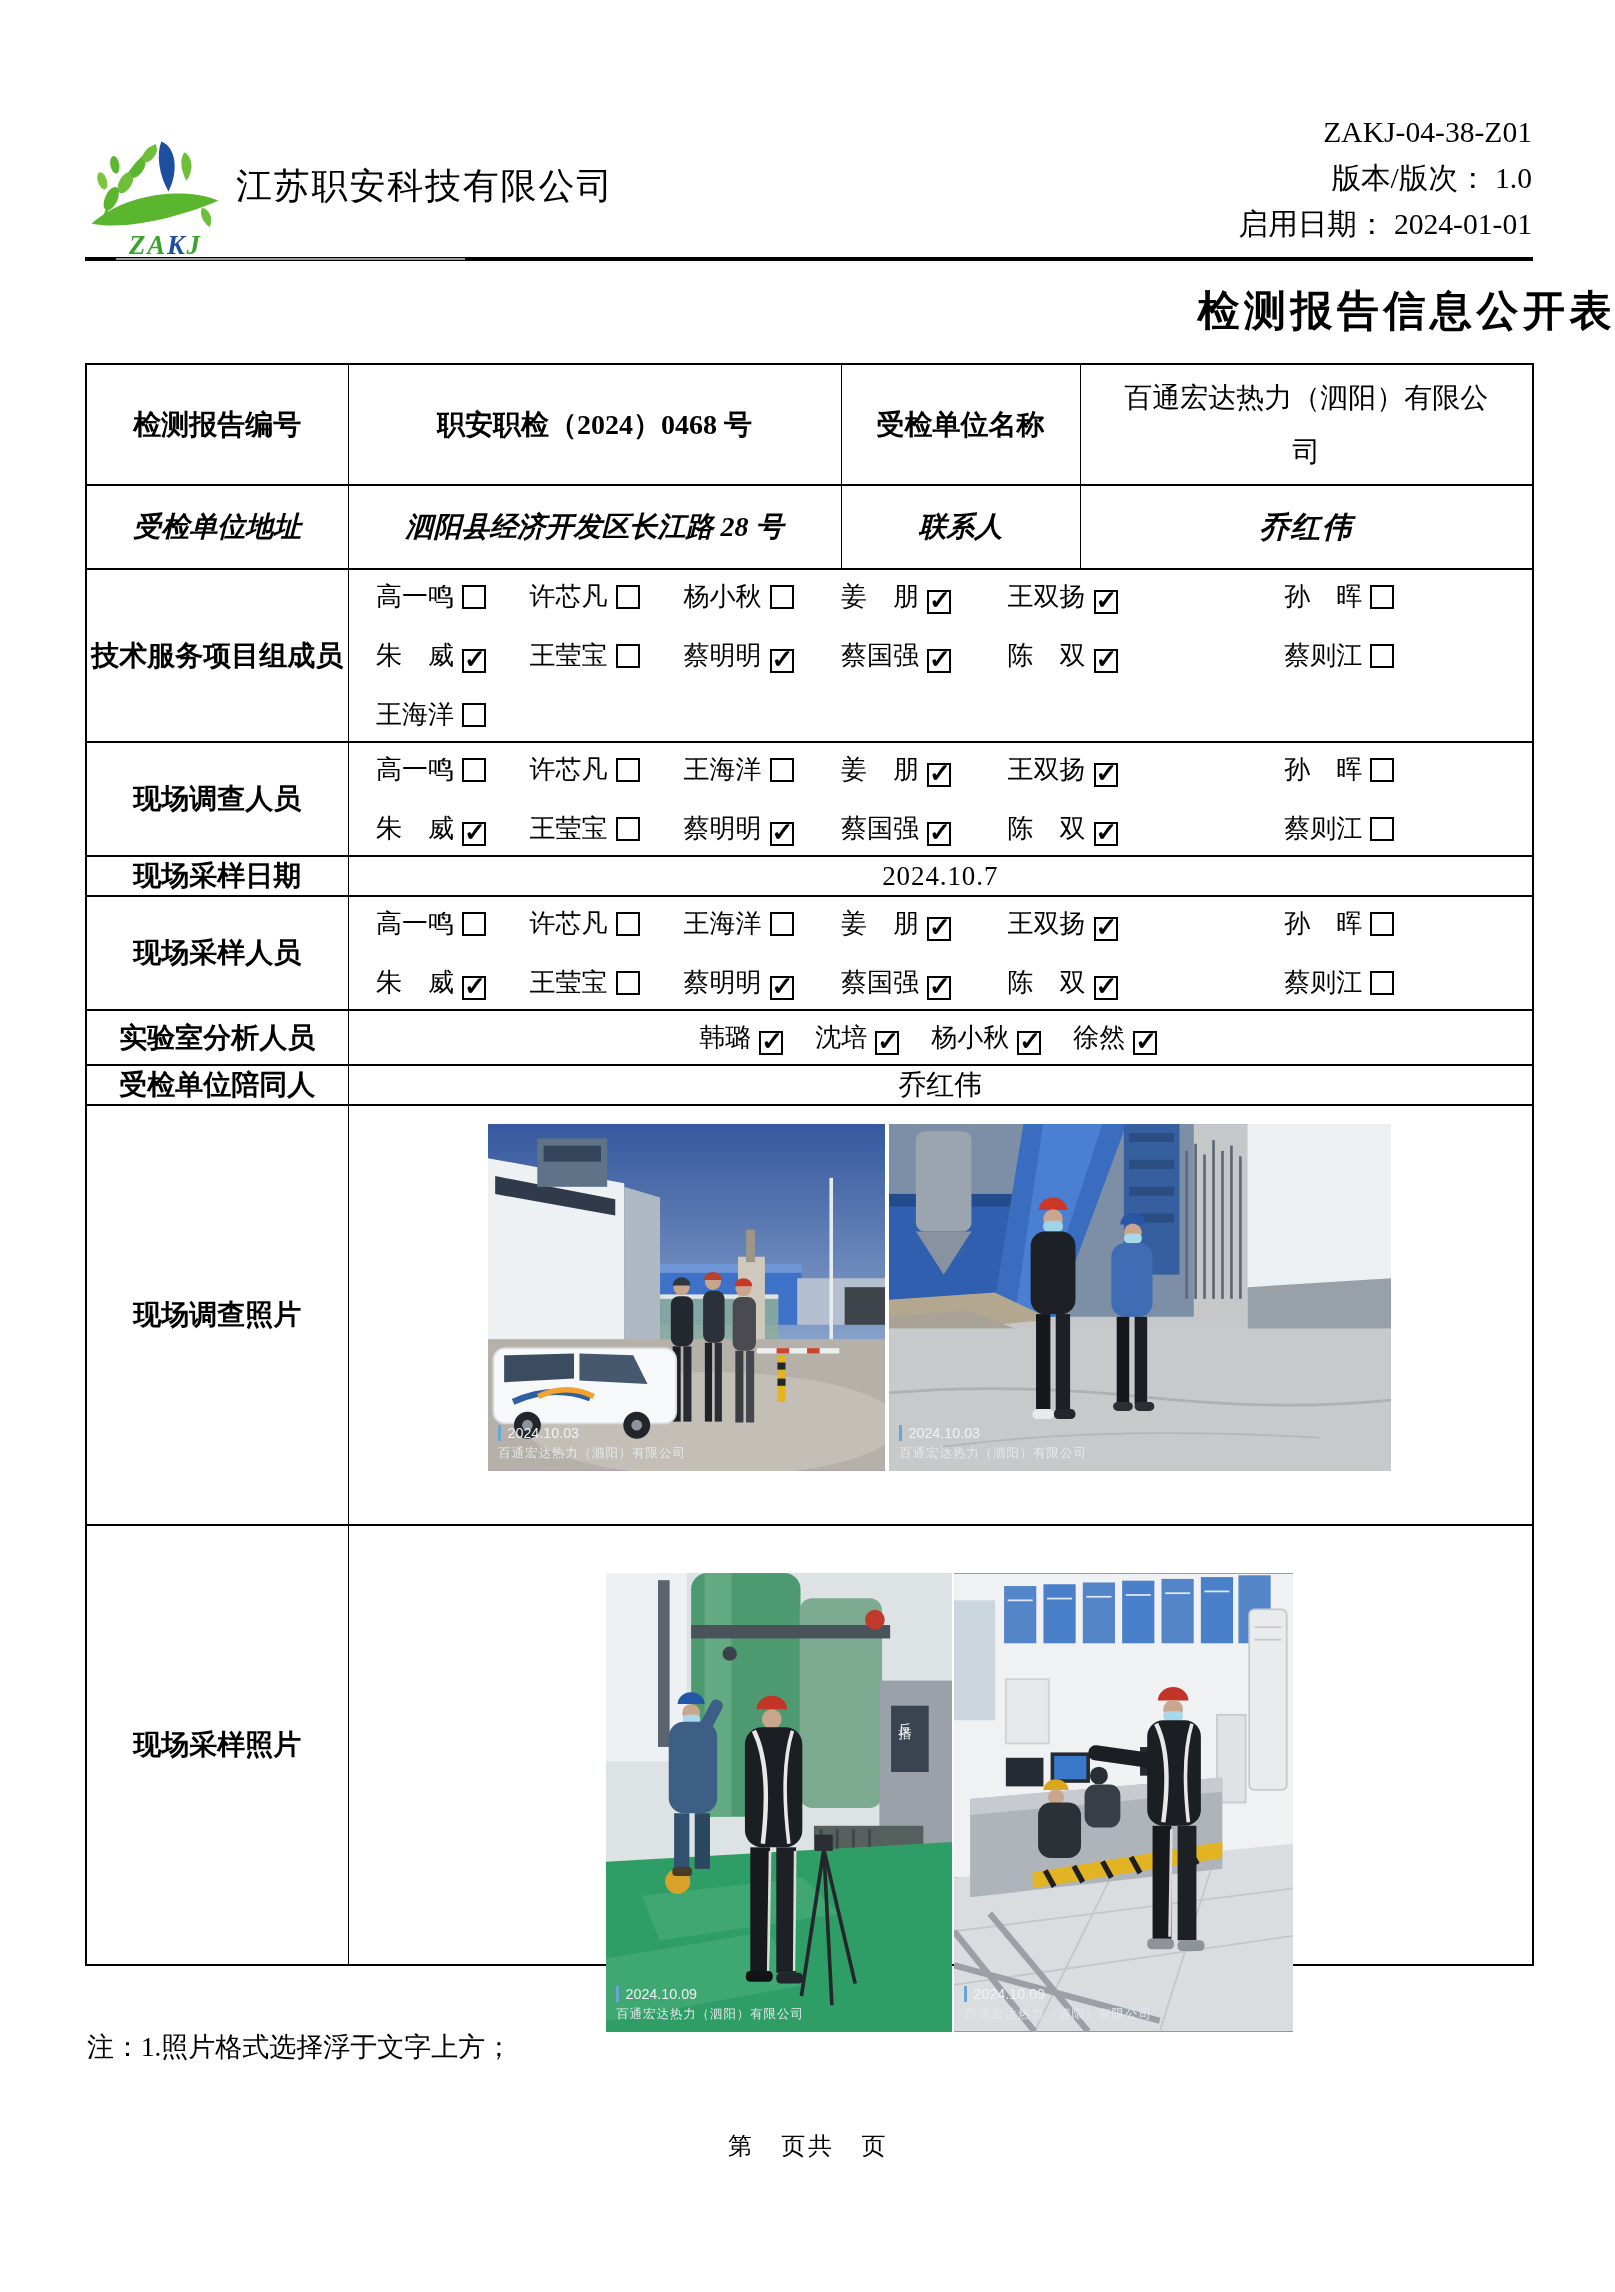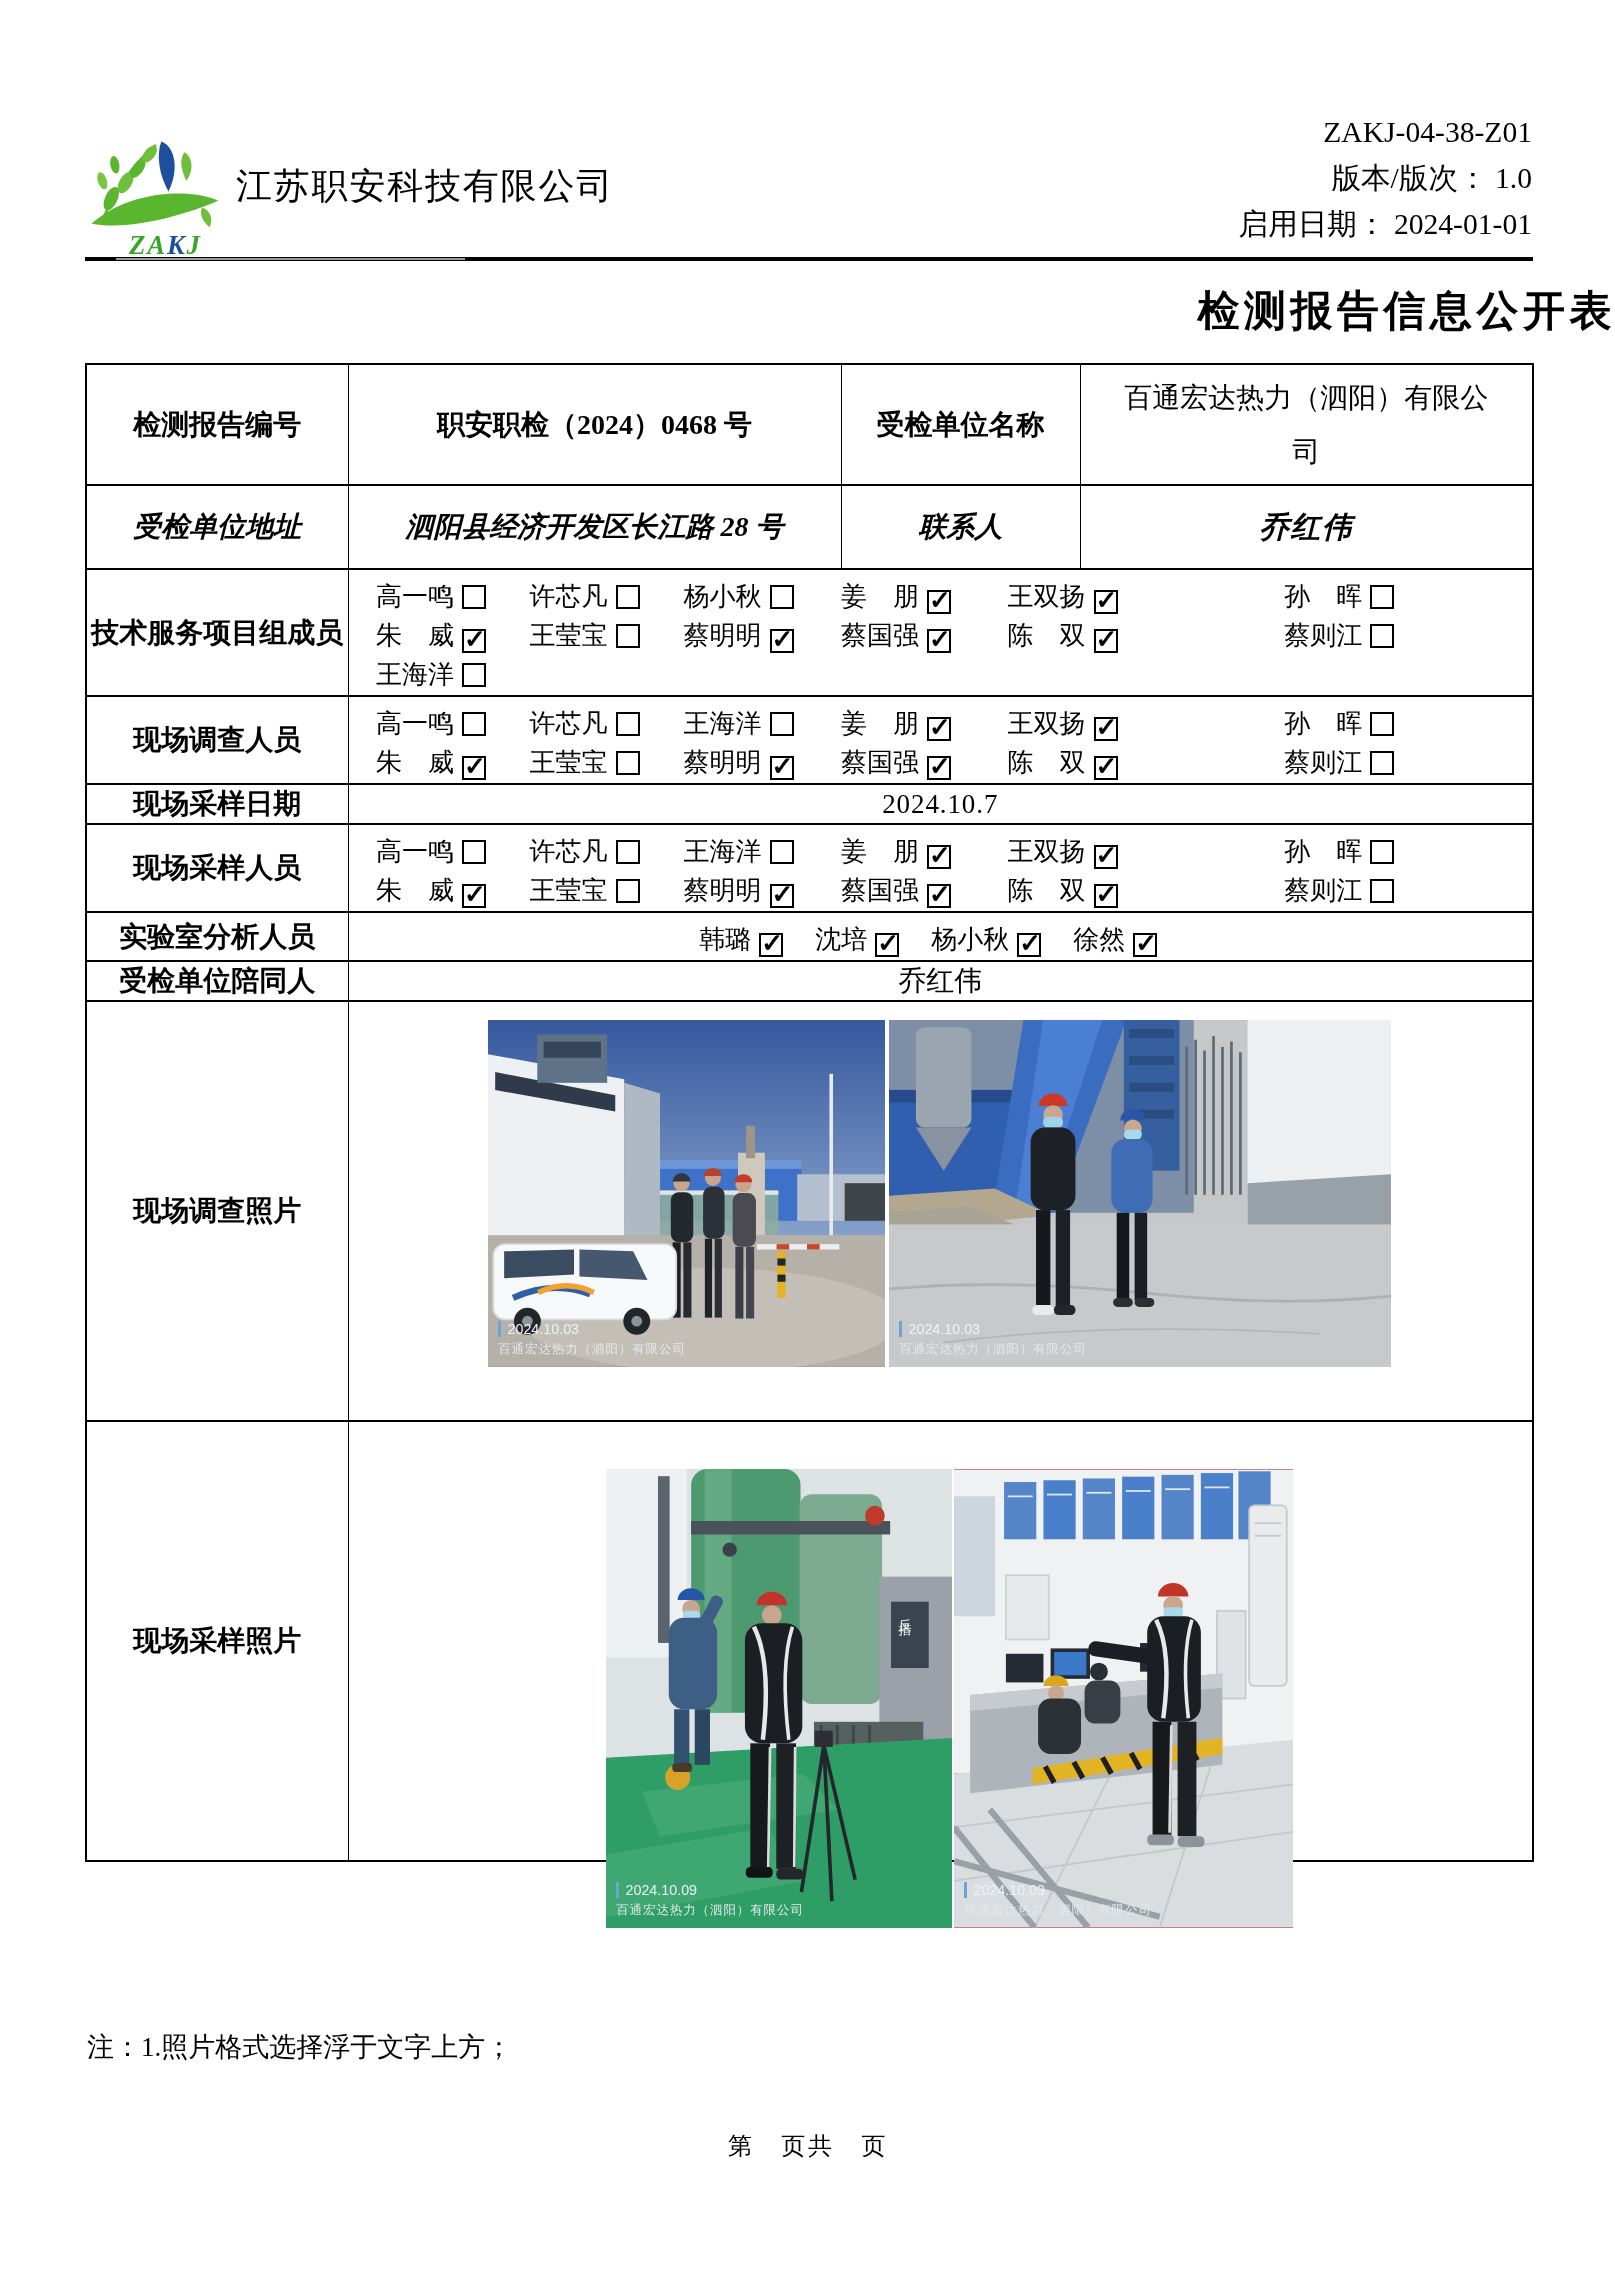--- a/index.html
+++ b/index.html
@@ -23,33 +23,33 @@
                  padding:0;vertical-align:middle;text-align:center;}
   .lbl{font-weight:bold;font-size:28px;line-height:38px;padding:0 14.3px;}
   .val-b{font-weight:bold;font-size:28px;}
   .val-big{font-weight:bold;font-size:29.6px;letter-spacing:1.8px;}
   .val-r{font-size:28px;}
   .date-val{font-size:27px;letter-spacing:0.9px;}
   .unit-name{font-size:28px;line-height:54px;max-width:387px;margin:0 auto;}
 
   
   .roster-td{text-align:left;}
-  .roster{display:flex;flex-direction:column;justify-content:center;gap:4px;padding:9px 0 3px 8px;}
+  .roster{display:flex;flex-direction:column;justify-content:center;gap:24px;padding:9px 0 9px 8px;}
   .roster-line{display:grid;grid-template-columns:149px 158px 150px 165px 168px auto;align-items:center;}
   .roster-cell{white-space:nowrap;}
   .member-name{font-size:26px;}
   .cb{display:inline-block;box-sizing:border-box;width:24px;height:24px;border:2.7px solid #000;
       margin-left:8px;vertical-align:-3.6px;font-size:26px;line-height:17px;font-weight:bold;
       text-align:center;background:#fff;overflow:visible;}
   .roster-compact .roster-line{display:block;}
   .roster-compact .roster-cell{display:inline-block;margin-right:32px;}
 
   
   .photo-cell{position:relative;}
-  .photo{position:absolute;overflow:hidden;background:#b91c1c;}
+  .photo{position:absolute;overflow:hidden;background:#6d28d9;}
   .photo svg{display:block;}
   .wm{position:absolute;left:10.7px;bottom:9px;text-align:left;font-family:"Liberation Sans","DejaVu Sans",sans-serif;}
   .wm-date{display:block;border-left:3.6px solid #6aa5d8;padding-left:6.3px;font-size:14.3px;color:#eef2f6;}
   .wm-co{display:block;margin-top:4.5px;font-size:12.5px;color:#e3e8ec;letter-spacing:0.9px;}
   .p3-sign{position:absolute;left:290px;top:138px;color:#eef1f4;font-size:13.4px;
            writing-mode:vertical-rl;letter-spacing:5.4px;}
 
   .note{position:absolute;left:87px;top:2029px;font-size:27px;}
   .page-footer{position:absolute;left:0;top:2130px;width:100%;text-align:center;
                font-size:24px;letter-spacing:2.7px;}

